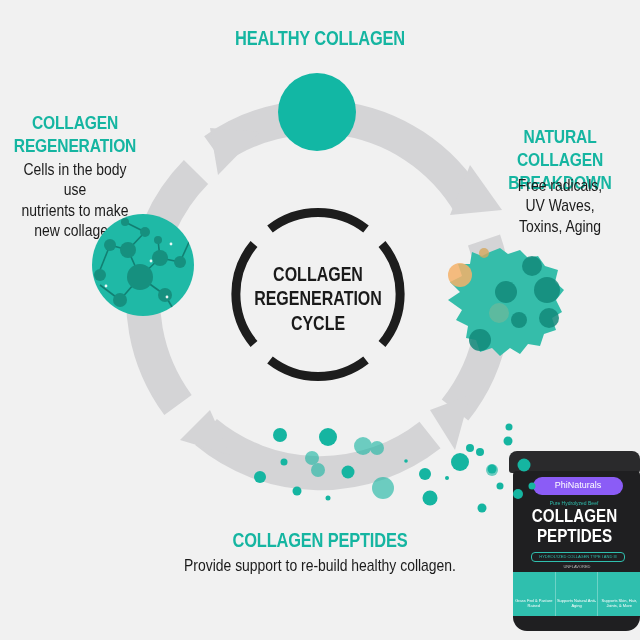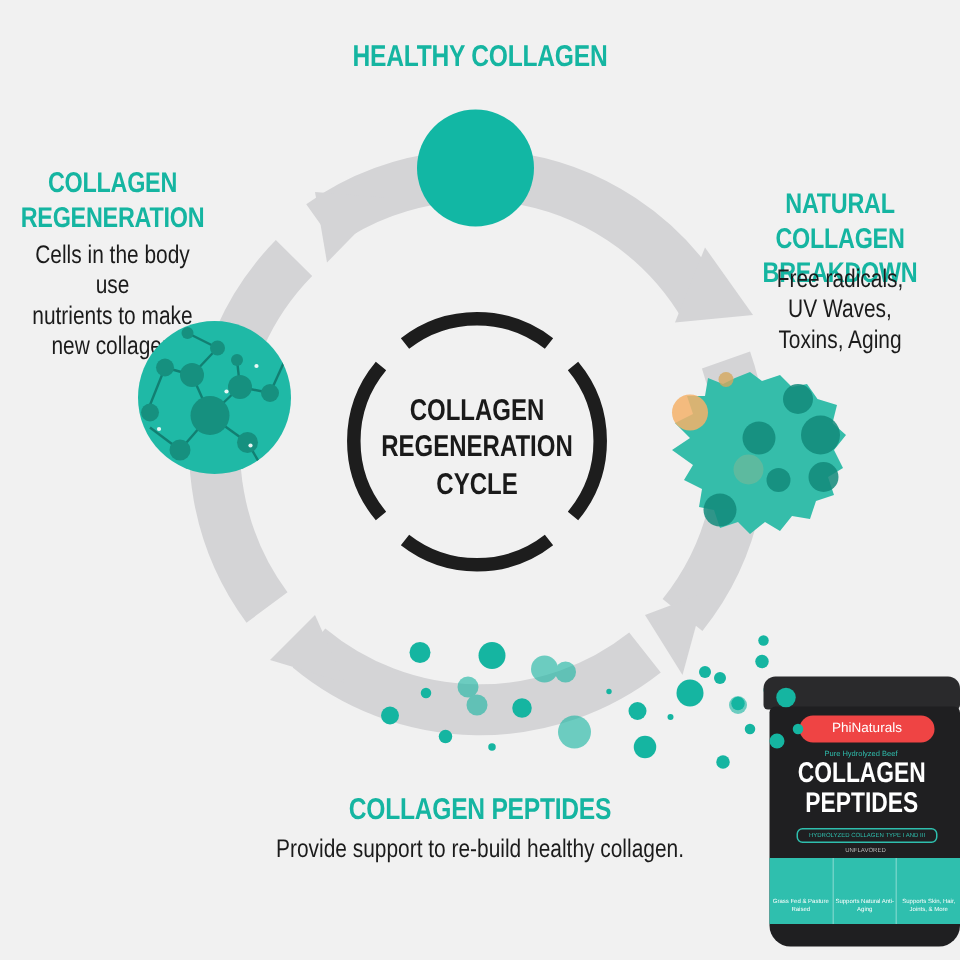--- a/index.html
+++ b/index.html
@@ -164,21 +164,21 @@
       <circle cx="492" cy="470" r="6"></circle>
   </g>
 </svg>
 
 <div class="abs teal-head" style="left:180px; top:528px; width:280px; font-size:20px;">COLLAGEN PEPTIDES</div>
 <div class="abs body-txt" style="left:150px; top:556px; width:340px; font-size:17px;">Provide support to re-build healthy collagen.</div>
 
 <div class="abs" style="left:509px; top:451px; width:131px; height:180px;">
   <div class="abs" style="left:0; top:0; width:131px; height:22px; background:#2a2a2c; border-radius:8px 8px 3px 3px;"></div>
   <div class="abs" style="left:4px; top:20px; width:127px; height:160px; background:#1f1f21; border-radius:4px 4px 14px 14px;"></div>
-  <div class="abs" style="left:24px; top:26px; width:90px; height:18px; background:#ef4444; border-radius:9px;">
+  <div class="abs" style="left:24px; top:26px; width:90px; height:18px; background:#8b5cf6; border-radius:9px;">
     <div class="abs" style="left:0; top:3px; width:90px; font-size:9px; color:#fff; text-align:center;">PhiNaturals</div>
   </div>
   <div class="abs" style="left:10px; top:49px; width:110px; font-size:5px; color:#2fbfae; text-align:center;">Pure Hydrolyzed Beef</div>
   <div class="abs jar-text" style="left:0px; top:55px; width:131px; font-size:19px; line-height:1.05;">
     <div>COLLAGEN</div>
     <div>PEPTIDES</div>
   </div>
   <div class="abs" style="left:22px; top:101px; width:92px; height:8px; border:1px solid #2fbfae; border-radius:4px; font-size:4px; color:#2fbfae; text-align:center; line-height:8px; overflow:hidden;">HYDROLYZED COLLAGEN TYPE I AND III</div>
   <div class="abs" style="left:40px; top:113px; width:56px; font-size:4px; color:#bbb; text-align:center;">UNFLAVORED</div>
   <div class="abs" style="left:4px; top:121px; width:127px; height:44px; background:#2fbfae; display:flex;">

